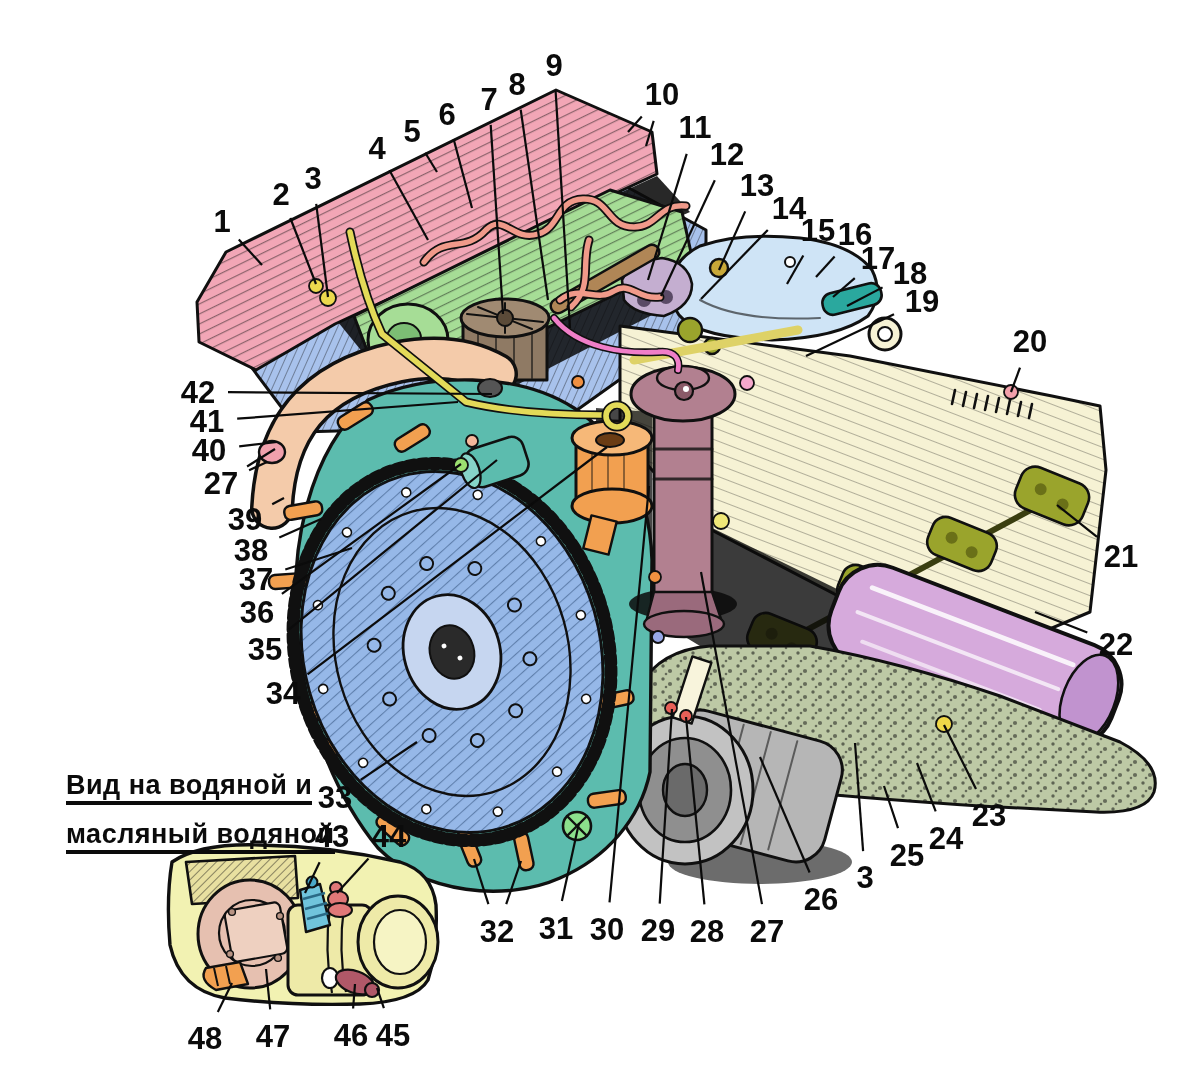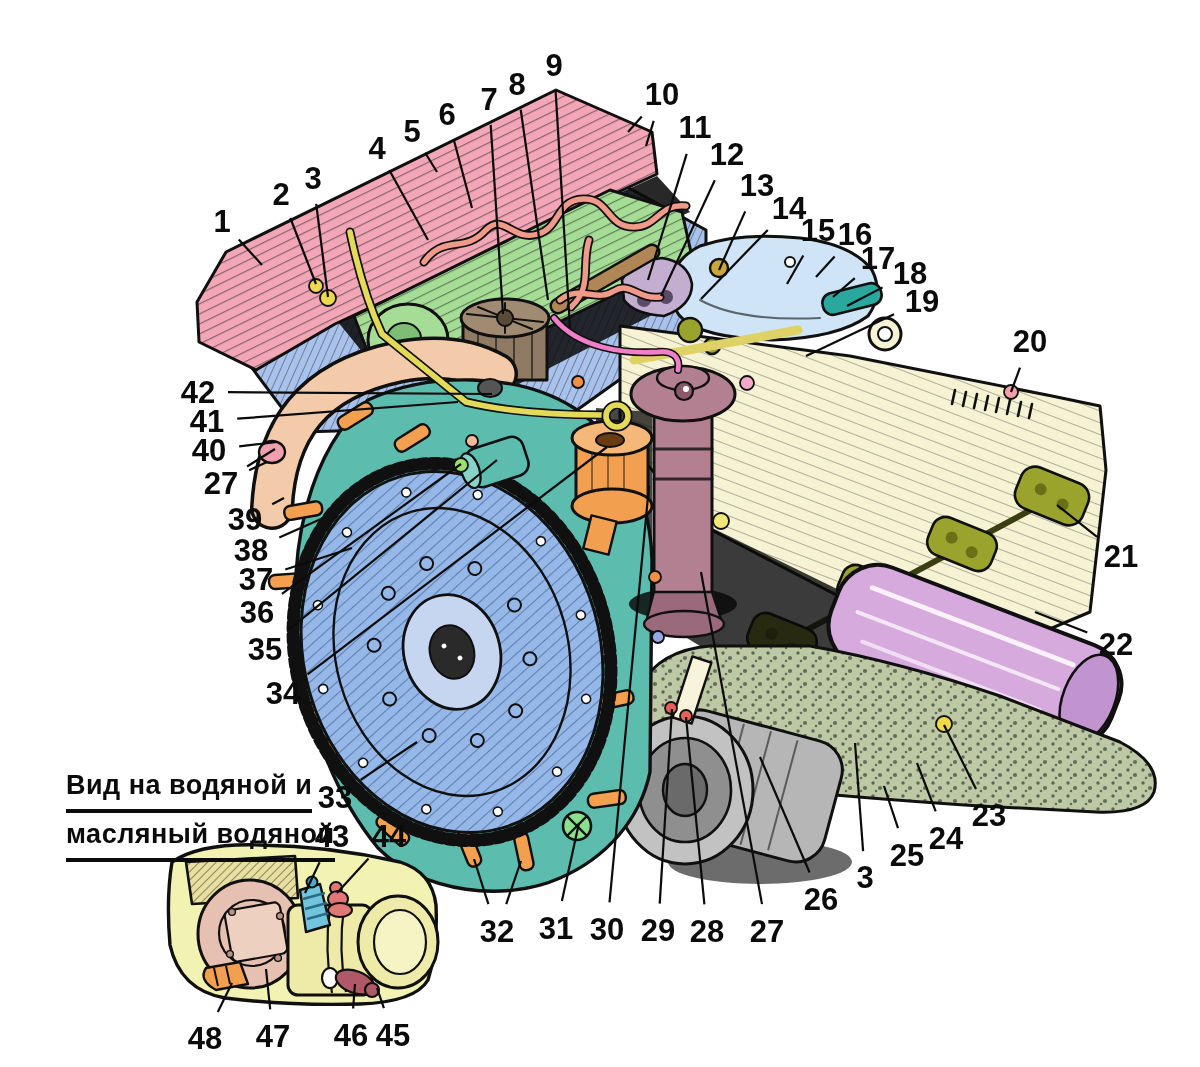--- a/index.html
+++ b/index.html
@@ -2,21 +2,21 @@
 <html style="--pink: #f2a6b6; --pink-lug: #f0a0ac; --green: #a6dd96; --green-dark: #7cbe74; --periwinkle: #a8c2ec; --light-blue: #cfe4f6; --cream: #f6f2d4; --cream-dark: #efe9c2; --olive: #9aa42c; --olive-dark: #6a7018; --lilac: #d6aadc; --lilac-dark: #c193cf; --sage: #bdc9a5; --gray: #b6b6b6; --gray-dark: #8f8f8f; --teal: #5cbcae; --teal-small: #2aa89e; --fly-blue: #96b8e8; --hub-blue: #c6d6f0; --mauve: #b28090; --mauve-dark: #9a6a7c; --orange: #f2a050; --brown: #8f7a64; --brown-light: #a08a72; --tan-pipe: #b08656; --peach: #f4cbaa; --yellow: #e3da58; --salmon: #f09a8a; --magenta: #f07ec8; --lavender: #c4aed0; --ink: #101010; --inset-body: #f2f2b2; --inset-khaki: #e8e0a0; --inset-tan: #e6c0b0; --inset-tan-light: #eed0c0; --inset-cyl: #eeeaa8; --inset-blue: #70c4dc; --inset-red: #e07878; --inset-dark-pink: #b05868;"><head>
 <meta charset="utf-8">
 <style>
   html,body{margin:0;padding:0;background:#ffffff;font-family:"Liberation Sans",sans-serif;}
   .stage{position:relative;width:1200px;height:1067px;background:#fff;overflow:hidden;}
   .stage svg{position:absolute;left:0;top:0;}
   .callout-num{font-family:"Liberation Sans",sans-serif;font-weight:bold;font-size:31px;fill:#0b0b0b;}
   .leader{stroke:#0b0b0b;stroke-width:2.2;fill:none;}
   .inset-caption{position:absolute;left:66px;top:772px;color:#0b0b0b;font-weight:bold;
     font-size:27px;letter-spacing:.5px;line-height:1.0;}
-  .inset-caption .cap-line{display:table;border-bottom:4px solid #0b0b0b;padding-bottom:10px;margin-bottom:8px;white-space:nowrap;}
+  .inset-caption .cap-line{display:table;border-bottom:4px solid #0b0b0b;padding-bottom:2px;margin-bottom:16px;white-space:nowrap;}
   :root{
     --pink:#f2a6b6;--pink-lug:#f0a0ac;--green:#a6dd96;--green-dark:#7cbe74;--periwinkle:#a8c2ec;
     --light-blue:#cfe4f6;--cream:#f6f2d4;--cream-dark:#efe9c2;--olive:#9aa42c;--olive-dark:#6a7018;
     --lilac:#d6aadc;--lilac-dark:#c193cf;--sage:#bdc9a5;--gray:#b6b6b6;--gray-dark:#8f8f8f;
     --teal:#5cbcae;--teal-small:#2aa89e;--fly-blue:#96b8e8;--hub-blue:#c6d6f0;--mauve:#b28090;
     --mauve-dark:#9a6a7c;--orange:#f2a050;--brown:#8f7a64;--brown-light:#a08a72;--tan-pipe:#b08656;
     --peach:#f4cbaa;--yellow:#e3da58;--salmon:#f09a8a;--magenta:#f07ec8;--lavender:#c4aed0;--ink:#101010;
     --inset-body:#f2f2b2;--inset-khaki:#e8e0a0;--inset-tan:#e6c0b0;--inset-tan-light:#eed0c0;
     --inset-cyl:#eeeaa8;--inset-blue:#70c4dc;--inset-red:#e07878;--inset-dark-pink:#b05868;
   }

